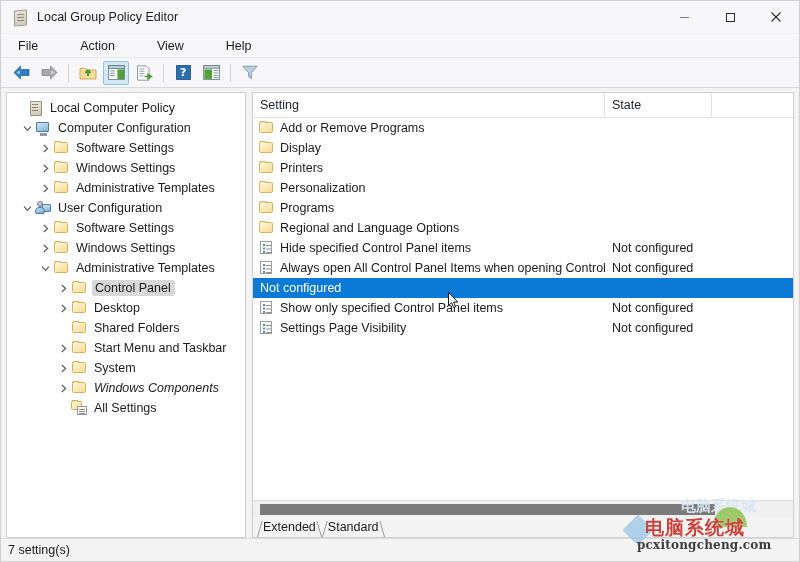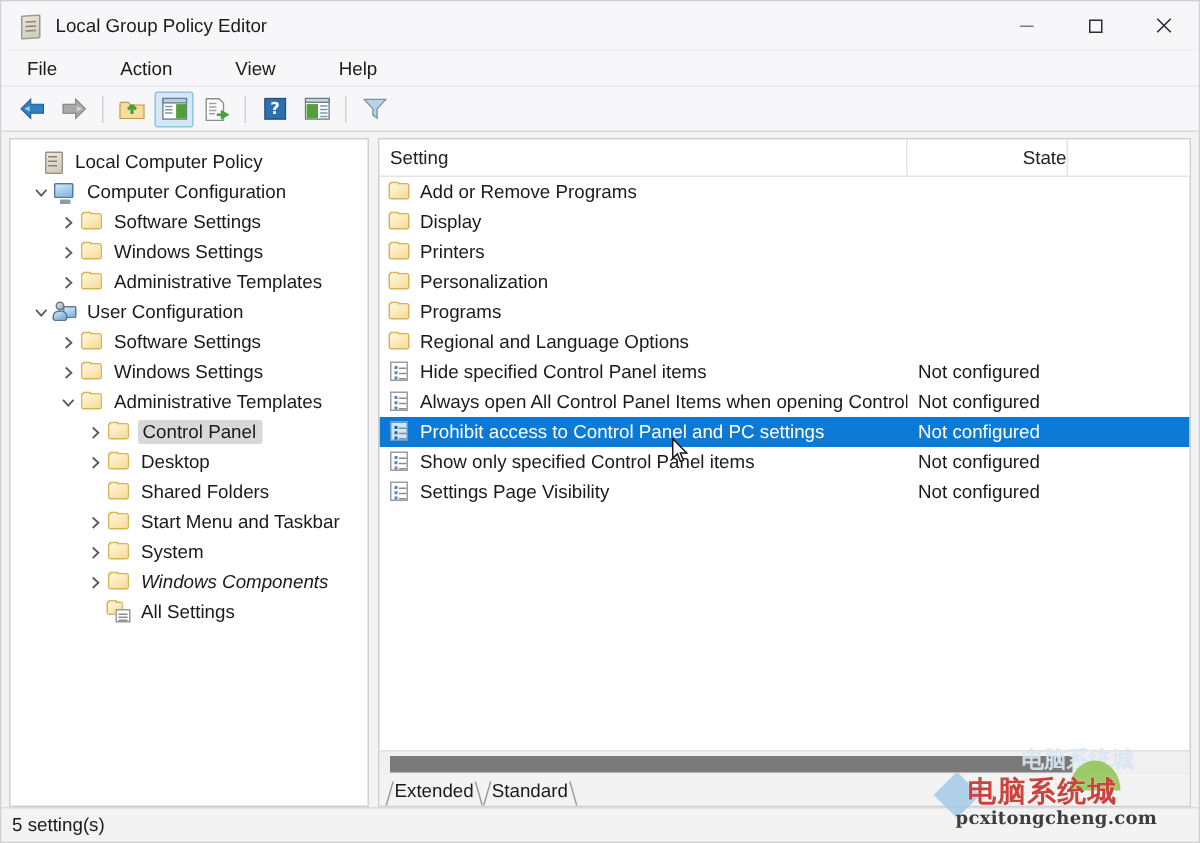--- a/index.html
+++ b/index.html
@@ -312,21 +312,21 @@
   .hdr-cell {
     height: 24px;
     display: flex;
     align-items: center;
     padding-left: 7px;
     box-sizing: border-box;
     border-right: 1px solid #e3e3e3;
     white-space: nowrap;
   }
   .hdr-setting { width: 352px; }
-  .hdr-state   { width: 107px; justify-content: flex-end; }
+  .hdr-state   { width: 107px; }
   .hdr-rest    { flex: 1; border-right: none; }
 
   .list-body {
     flex: 1;
     overflow: hidden;
     position: relative;
     min-height: 0;
   }
   .list-row {
     height: 20px;
@@ -898,26 +898,20 @@
           <div class="cell-setting">
             <span class="row-icon">
                 <span class="policy"></span>
               </span>
             <span>Always open All Control Panel Items when opening Control P...</span>
           </div>
           <div class="cell-state">Not configured</div>
         </div>
 
         <div class="list-row selected">
-          <div class="cell-setting">
-            <span class="row-icon">
-                <span class="policy"></span>
-              </span>
-            <span>Prohibit access to Control Panel and PC settings</span>
-          </div>
           <div class="cell-state">Not configured</div>
         </div>
 
         <div class="list-row">
           <div class="cell-setting">
             <span class="row-icon">
                 <span class="policy"></span>
               </span>
             <span>Show only specified Control Panel items</span>
           </div>
@@ -946,21 +940,21 @@
         </div>
         <div class="tab2">
           <span>Standard</span>
         </div>
       </div>
 
     </div>
   </div>
 
   <div class="statusbar">
-    <span>5 setting(s)</span>
+    <span>7 setting(s)</span>
   </div>
 
   <div class="cursor">
     <svg width="11" height="17" viewBox="0 0 11 17">
       <path d="M0.5 0.5 L0.5 13.5 L3.6 10.6 L5.6 15.6 L7.6 14.8 L5.6 10 L9.8 10 Z" fill="#ffffff" stroke="#1a1a1a" stroke-width="1"></path>
     </svg>
   </div>
 
   <div class="watermark">
     <div class="wm-ghost">电脑系统城</div>

